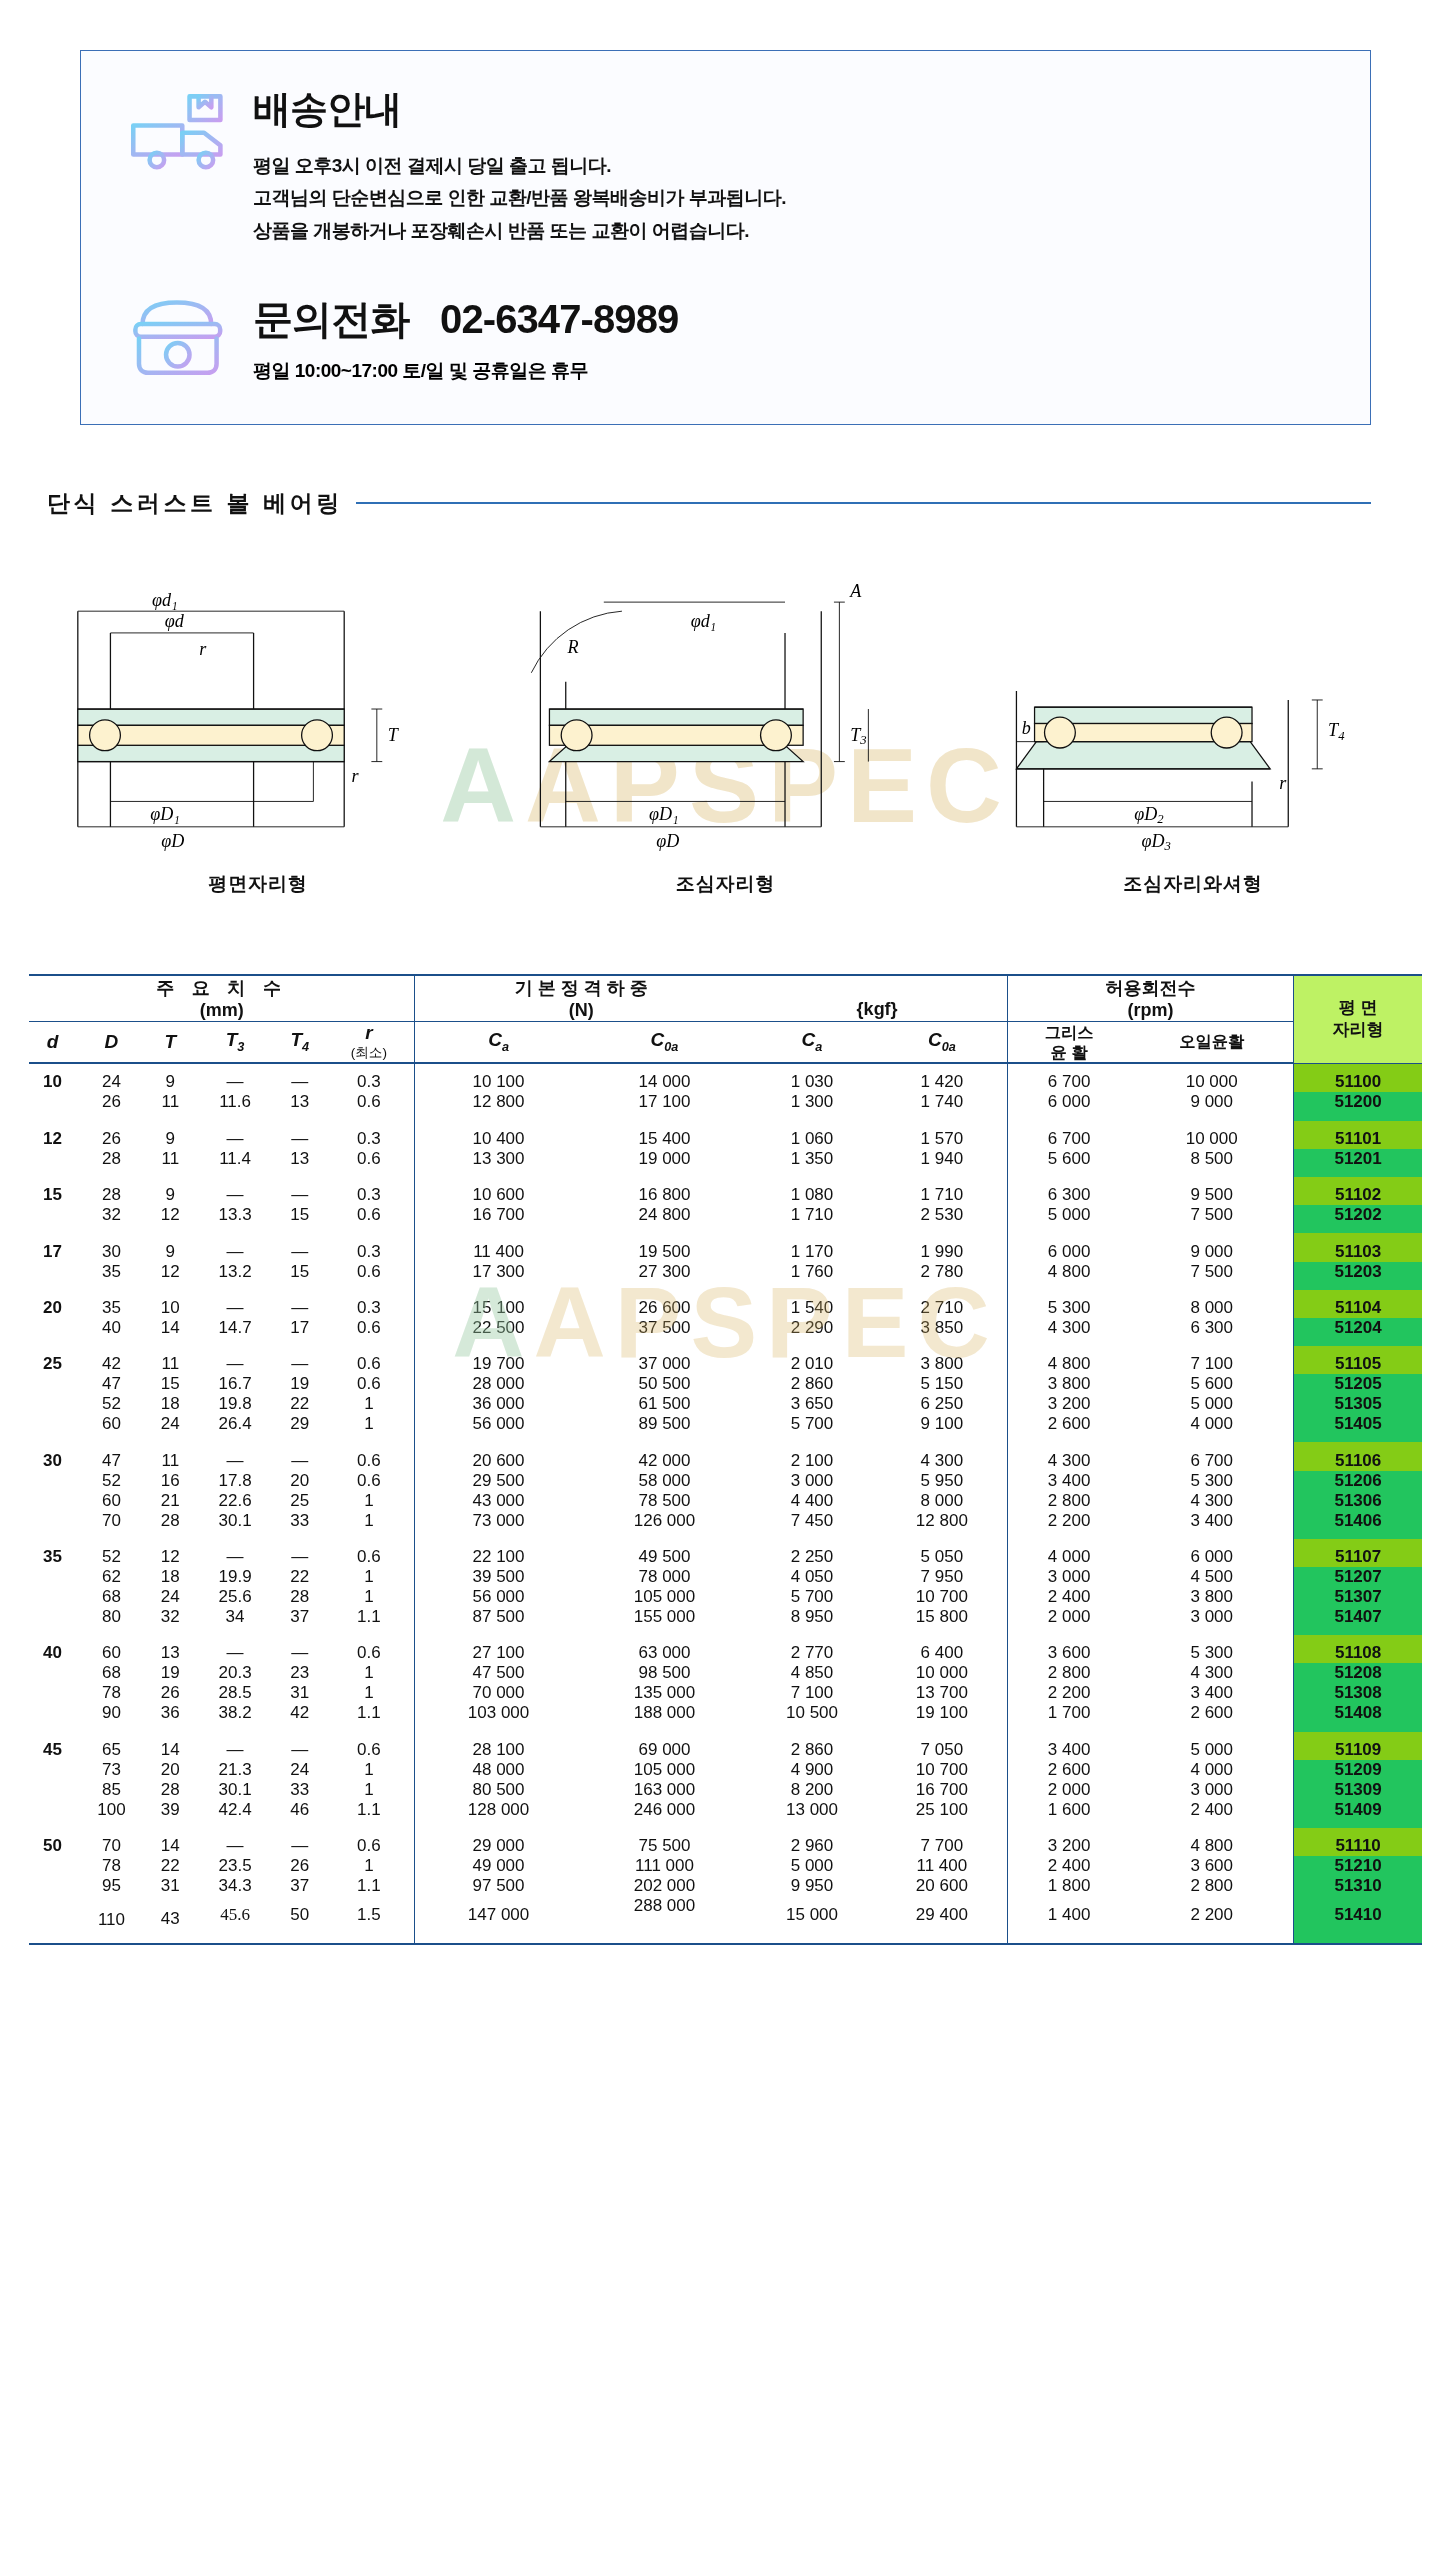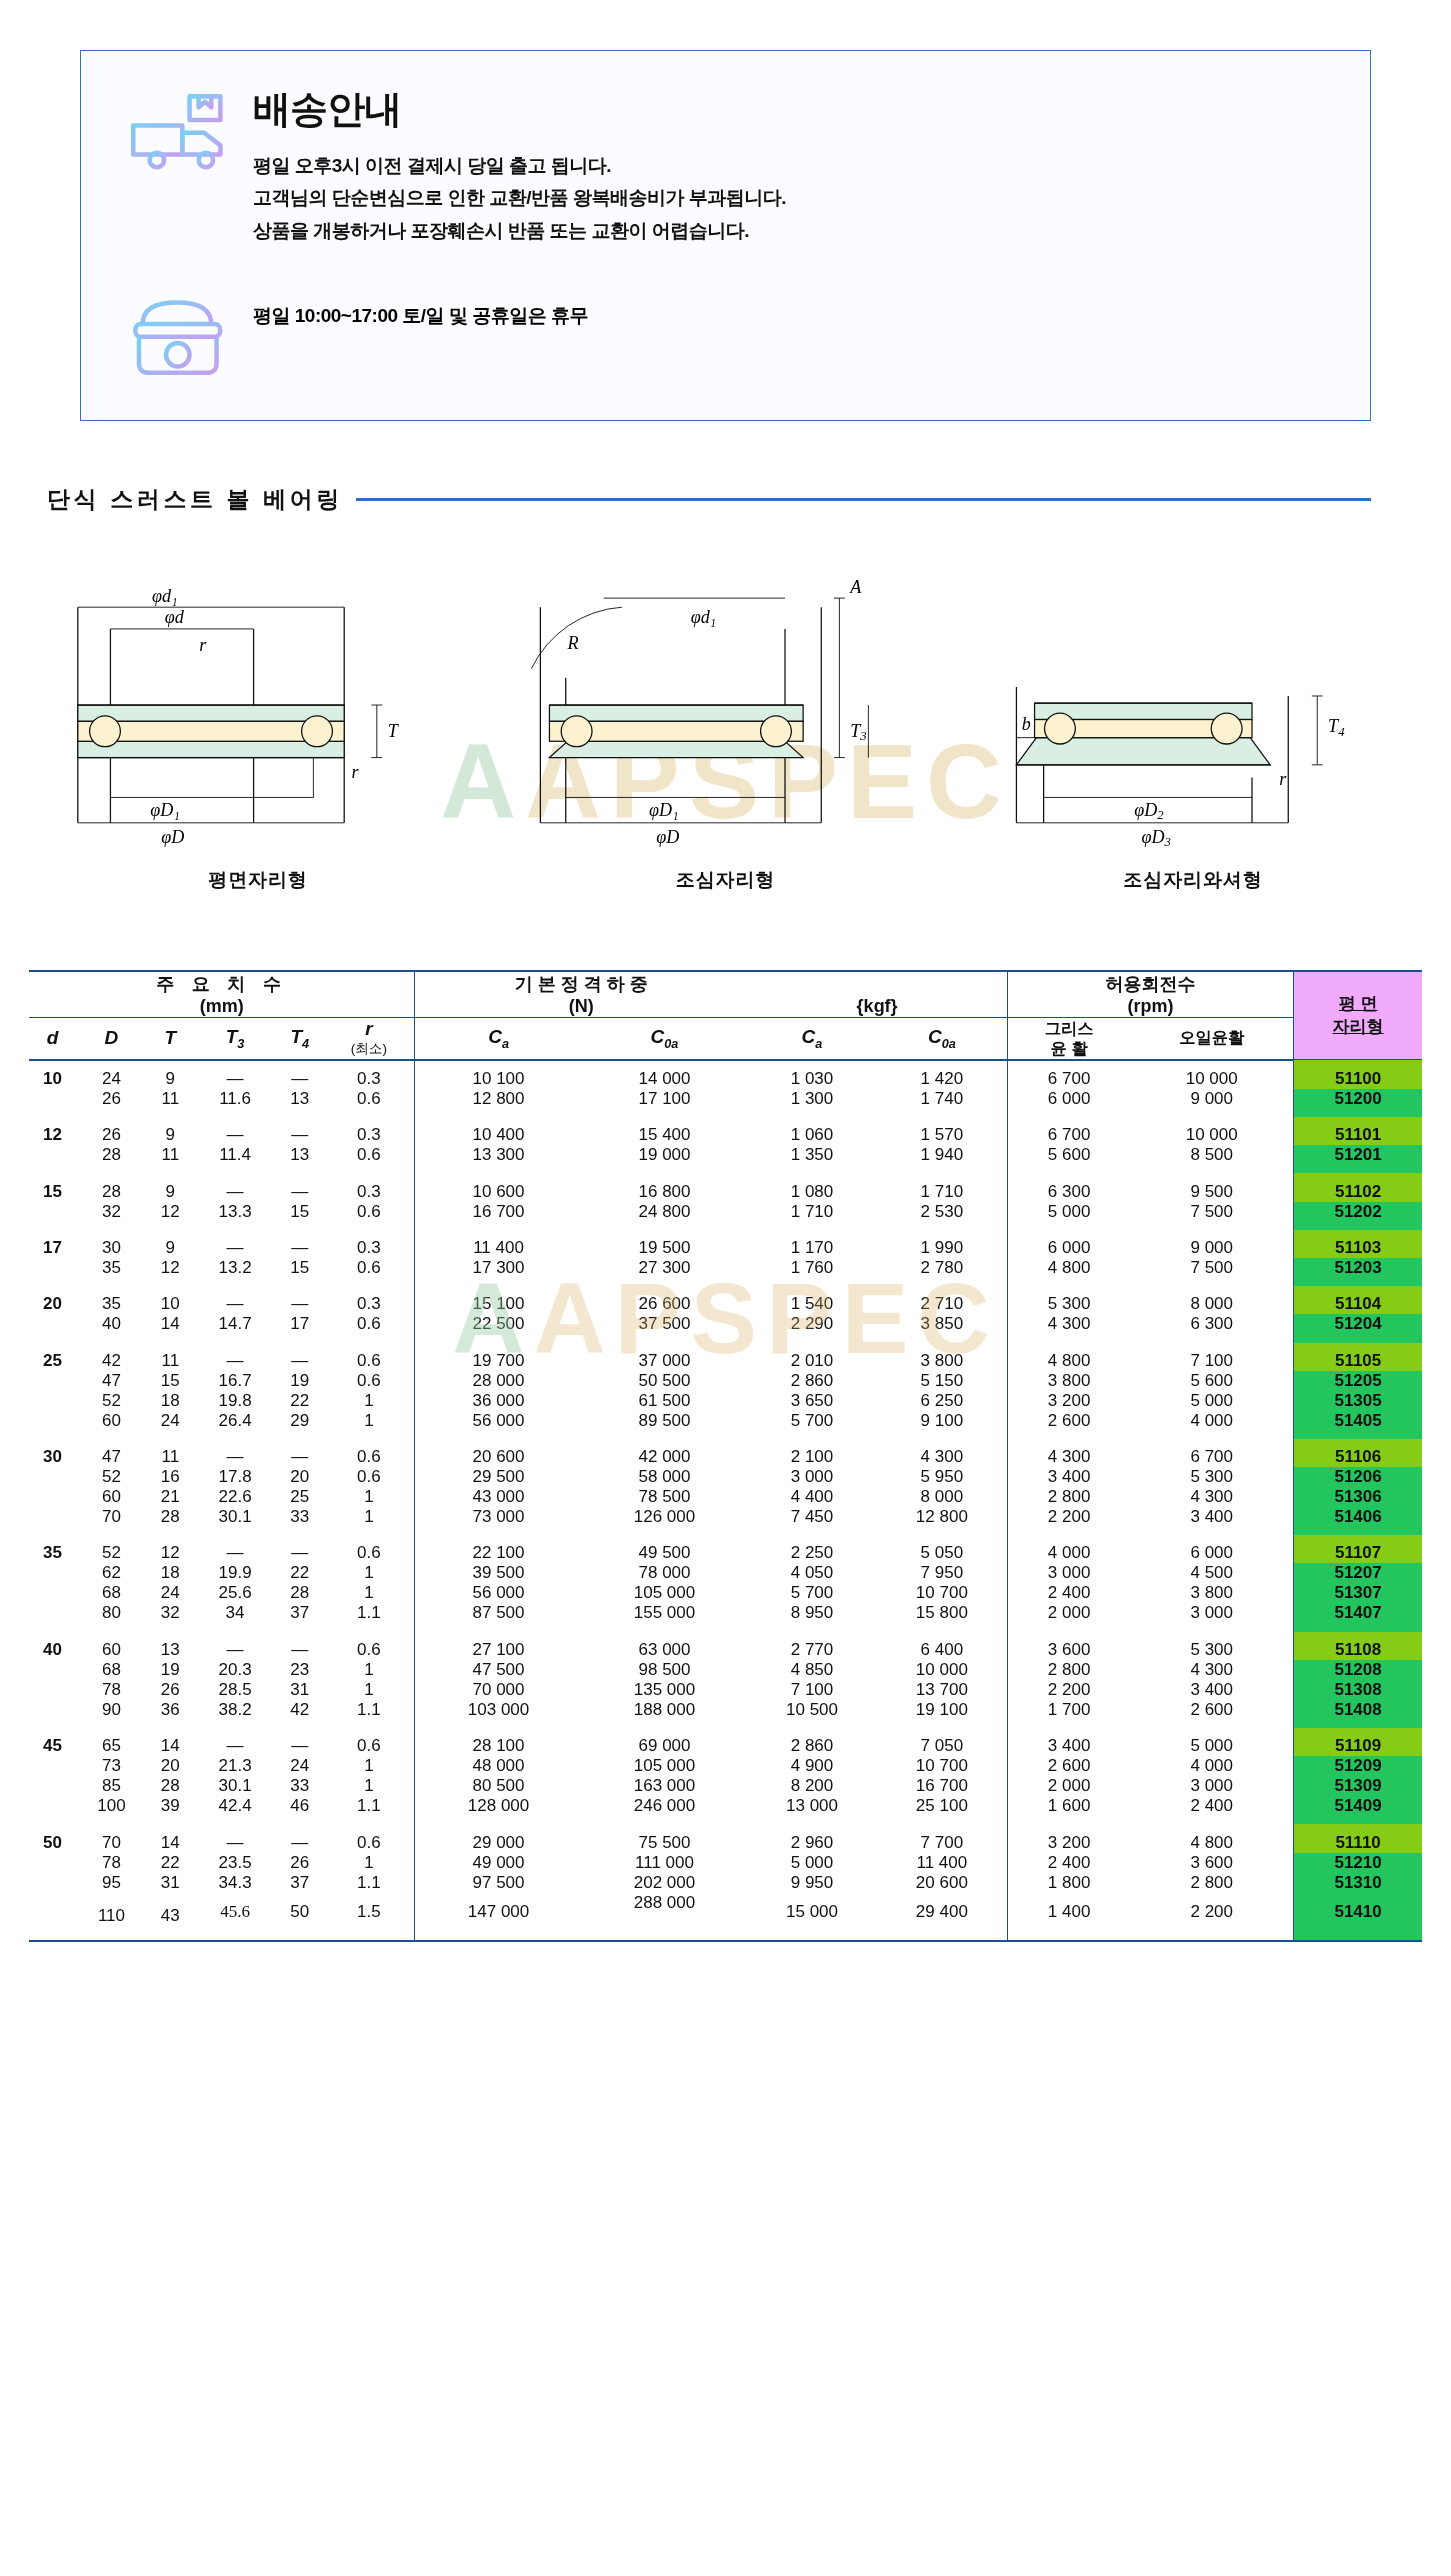--- a/index.html
+++ b/index.html
@@ -68,21 +68,21 @@
     border-top:2.7px solid #1b4f8a;border-bottom:0.9px solid #1b4f8a;
     text-align:center;font-weight:bold;font-size:18px;padding:8.2px 0 2.7px 0;
   }
   .grp-main{letter-spacing:6.3px;}
   .hdr-sym td{
     border-bottom:2.7px solid #1b4f8a;text-align:center;padding:6.3px 0 8.2px 0;
     font-style:italic;font-size:19px;font-weight:bold;
   }
   .hdr-sym td .small{font-style:normal;font-size:13.6px;font-weight:normal;display:block;}
   .v-left{border-left:1.8px solid #1b4f8a;}
-  .blue-head{background:#f0abfc;text-decoration:underline;}
+  .blue-head{background:#bef264;}
   tbody td{
     text-align:center;padding:0.9px 0;font-size:17px;white-space:nowrap;
   }
   tbody tr.grp-first td{padding-top:8.2px;}
   tbody tr.grp-last td{padding-bottom:8.2px;}
   tbody td.d{font-weight:bold;}
   tbody td.code{font-weight:bold;background:#22c55e;}
   tbody tr.grp-first td.code{background:#84cc16;}
   .tbl-wrap{position:relative;}
   .tbl-wm{
@@ -139,20 +139,24 @@
           </defs>
           <g fill="none" stroke="url(#gr2)" stroke-width="5" stroke-linejoin="round" stroke-linecap="round">
             <path d="M18 30 C18 12 34 6 56 6 C78 6 94 12 94 30"></path>
             <rect x="10" y="30" width="94" height="14" rx="6"></rect>
             <path d="M14 46 L14 74 C14 80 18 84 24 84 L90 84 C96 84 100 80 100 74 L100 46"></path>
             <circle cx="57" cy="64" r="13"></circle>
           </g>
         </svg>
       </div>
       <div class="notice-text">
+        <div class="phone-title">
+          <span>문의전화</span>
+          &nbsp;&nbsp;<span>02-6347-8989</span>
+        </div>
         <div class="phone-sub">평일 10:00~17:00 토/일 및 공휴일은 휴무</div>
       </div>
     </div>
 
   </div>
 
   <div class="sect">
     <div class="sect-title">단식 스러스트 볼 베어링</div>
     <div class="sect-rule"></div>
   </div>

